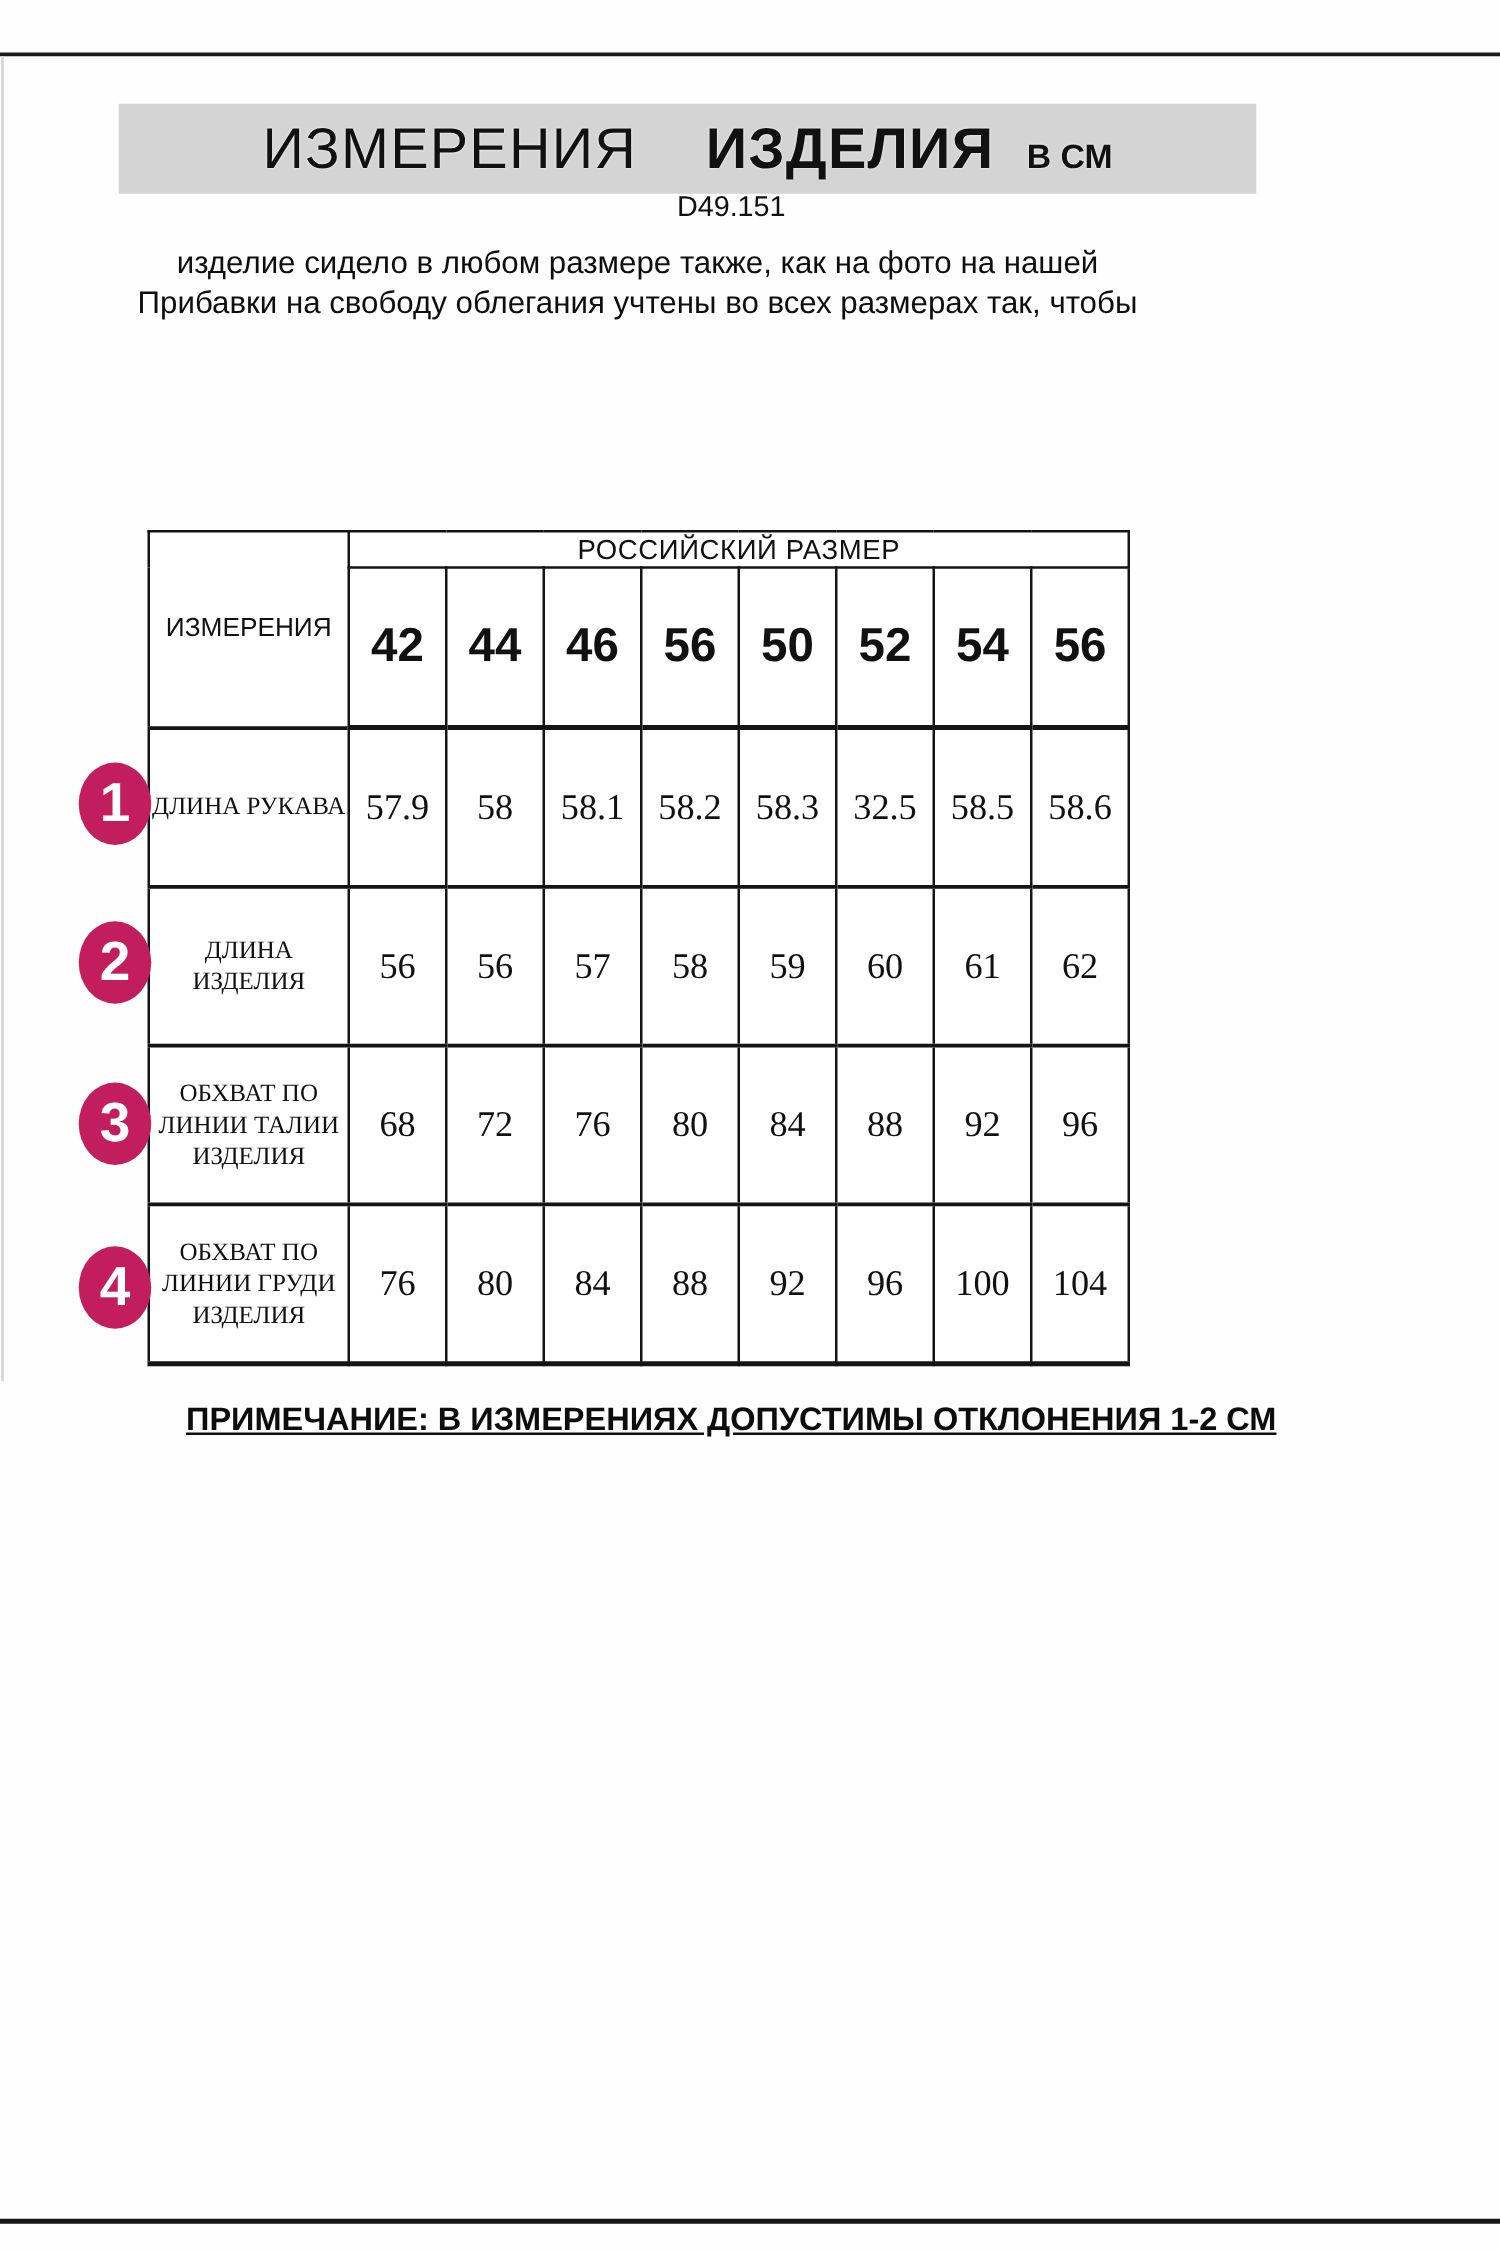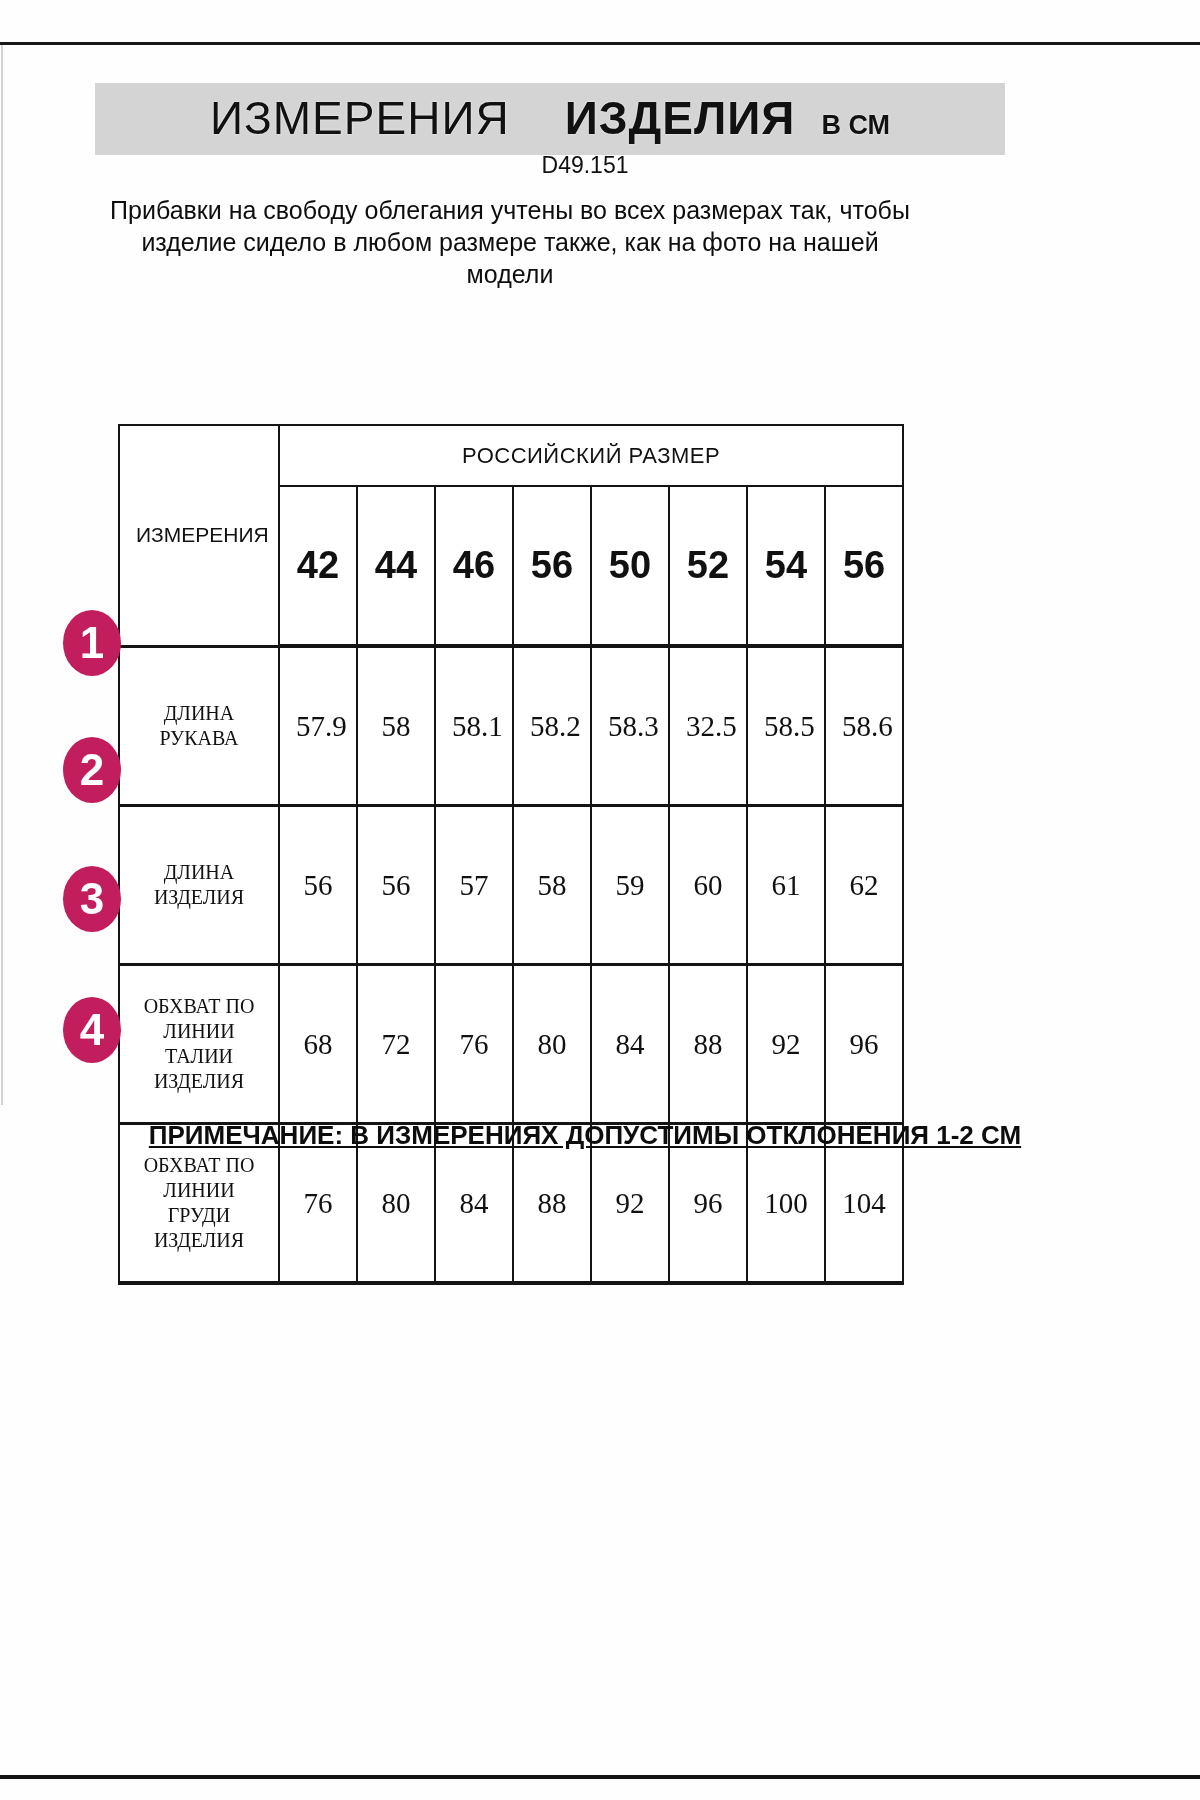--- a/index.html
+++ b/index.html
@@ -44,21 +44,21 @@
     text-align: center; font-size: 25px; line-height: 32px; color: #0e0e0e;
   }
   .desc span { display: block; }
   .size-table {
     position: absolute; left: 118px; top: 424px;
     border-collapse: collapse; table-layout: fixed; width: 786px;
     background: #fff;
   }
   .size-table th, .size-table td {
     border: 2px solid #141414; text-align: center; vertical-align: middle;
-    padding: 16px; color: #111;
+    padding: 0; color: #111;
   }
   .size-table { border: 2px solid #141414; border-bottom: 4px solid #141414; }
   .row-group th.group-hdr { height: 27px; font-size: 22px; font-weight: 400; letter-spacing: 0.5px; }
   th.corner { font-size: 21px; font-weight: 400; }
   .row-sizes th { height: 125px; font-size: 38px; font-weight: 700; border-bottom: 4px solid #141414; }
   tr.data td { height: 124px; border-top: 3px solid #141414; font-family: Liberation Serif, serif; }
   tr.data td.lbl { font-size: 20px; line-height: 25px; }
   tr.data td.lbl span { display: block; }
   tr.data td.val { font-size: 29px; }
   .badge {
@@ -84,23 +84,22 @@
   <div class="top-rule"></div>
   <div class="left-rule"></div>
 
   <div class="banner">
     <span class="t1">ИЗМЕРЕНИЯ</span><span class="t2">ИЗДЕЛИЯ</span><span class="t3">В СМ</span>
   </div>
 
   <div class="model">D49.151</div>
 
   <div class="desc">
+    <span>изделие сидело в любом размере также, как на фото на нашей</span>
     <span>Прибавки на свободу облегания учтены во всех размерах так, чтобы</span>
-    <span>изделие сидело в любом размере также, как на фото на нашей</span>
-    <span>модели</span>
   </div>
 
   <table class="size-table">
     <colgroup>
       <col style="width:160px">
       <col style="width:78px">
         <col style="width:78px">
         <col style="width:78px">
         <col style="width:78px">
       <col style="width:78px">

